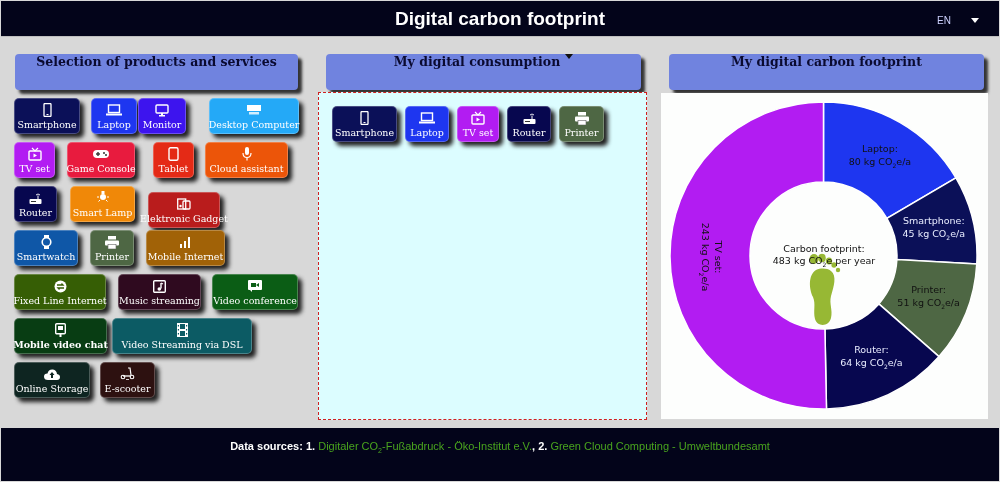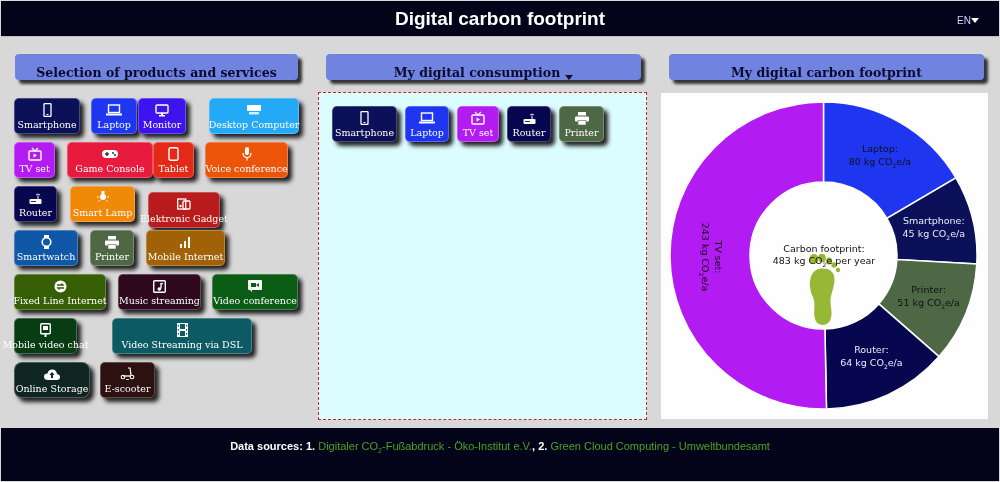--- a/index.html
+++ b/index.html
@@ -1,25 +1,25 @@
 <!DOCTYPE html>
 <html><head>
 <meta charset="utf-8">
 <style>
   * { box-sizing: border-box; margin: 0; padding: 0; }
   html, body { width: 1000px; height: 482px; overflow: hidden; }
   body { background: #d8d8d8; position: relative; font-family: "DejaVu Serif", "Liberation Serif", serif; }
 
   .topbar { position: absolute; left: 1px; top: 1px; width: 998px; height: 36px; background: #03041a; border-bottom: 1px solid #bfbfbf; padding-left: 12px; }
   .app-title { position: absolute; left: 0; right: 0; top: 7px; text-align: center; color: #fff; font-family: "Liberation Sans", sans-serif; font-weight: bold; font-size: 19px; }
-  .lang { position: absolute; right: 20px; top: 14px; color: #cfd3ff; font-family: "Liberation Sans", sans-serif; font-size: 10px; cursor: pointer; display: flex; align-items: center; gap: 0; }
+  .lang { position: absolute; right: 20px; top: 14px; color: #cfd3ff; font-family: "Liberation Sans", sans-serif; font-size: 10px; cursor: pointer; display: flex; align-items: center; gap: 20px; }
   .caret { width: 0; height: 0; border-left: 4px solid transparent; border-right: 4px solid transparent; border-top: 5px solid #fff; display: inline-block; }
   .caret.dark { border-top-color: #111; }
 
-  .panel-head { position: absolute; top: 54px; height: 26px; background: #7083df; border-radius: 4px; box-shadow: 4px 4px 3px #333; color: #0a0a30; font-weight: bold; font-size: 12.5px; display: flex; align-items: flex-end; justify-content: center; gap: 5px; cursor: pointer; }
+  .panel-head { position: absolute; top: 54px; height: 36px; background: #7083df; border-radius: 4px; box-shadow: 4px 4px 3px #333; color: #0a0a30; font-weight: bold; font-size: 12.5px; display: flex; align-items: flex-start; justify-content: center; gap: 5px; cursor: pointer; }
 
   .btn { position: absolute; height: 36px; border-radius: 5px; color: #fff; font-size: 9.5px; box-shadow: 4px 4px 4px #222; display: flex; flex-direction: column; align-items: center; justify-content: center; cursor: pointer; white-space: nowrap; border: 1px solid rgba(255,255,255,0.25); }
   .btn .ico { height: 15px; display: flex; align-items: center; justify-content: center; margin-bottom: 1px; }
   .btn .ico svg { display: block; }
 
   .dropzone { position: absolute; left: 318px; top: 92px; width: 329px; height: 328px; background: #dcfdff; border: 1px dashed #d02020; }
 
   .chartpanel { position: absolute; left: 661px; top: 93px; width: 327px; height: 326px; background: #fdfefd; }
   .chartpanel svg { position: absolute; left: 0; top: 0; }
   .seg-label { position: absolute; font-family: "DejaVu Sans", "Liberation Sans", sans-serif; font-size: 9.5px; text-align: center; line-height: 13px; white-space: nowrap; }
@@ -97,21 +97,21 @@
     <div class="btn" style="left: 14px; top: 142px; width: 41px; background: rgb(178, 28, 242);">
       <span class="ico">
         <svg width="14" height="14" viewBox="0 0 14 14">
           <path d="M4 1 L7 4 L10 1" stroke="#fff" fill="none" stroke-width="1.2"></path>
           <rect x="1" y="4" width="12" height="9" rx="1" fill="none" stroke="#fff" stroke-width="1.4"></rect>
           <path d="M5.5 6.5 L9 8.5 L5.5 10.5Z" fill="#fff"></path>
         </svg>
       </span>
       <span>TV set</span>
     </div>
-    <div class="btn" style="left: 67px; top: 142px; width: 86px; background: rgb(232, 27, 62);">
+    <div class="btn" style="left: 67px; top: 142px; width: 68px; background: rgb(232, 27, 62);">
       <span class="ico">
         <svg width="16" height="10" viewBox="0 0 16 10">
           <rect x="0" y="1" width="16" height="8" rx="4" fill="#fff"></rect>
           <rect x="3" y="4.3" width="4" height="1.4" fill="#333"></rect>
           <rect x="4.3" y="3" width="1.4" height="4" fill="#333"></rect>
           <circle cx="11" cy="4" r="1" fill="#333"></circle>
           <circle cx="13" cy="6" r="1" fill="#333"></circle>
         </svg>
       </span>
       <span>Game Console</span>
@@ -125,21 +125,21 @@
       <span>Tablet</span>
     </div>
     <div class="btn" style="left: 205px; top: 142px; width: 83px; background: rgb(236, 85, 9);">
       <span class="ico">
         <svg width="10" height="14" viewBox="0 0 10 14">
           <rect x="3" y="0" width="4" height="8" rx="2" fill="#fff"></rect>
           <path d="M1 6 Q1 10.5 5 10.5 Q9 10.5 9 6" stroke="#fff" fill="none" stroke-width="1.2"></path>
           <rect x="4.4" y="10.5" width="1.2" height="3" fill="#fff"></rect>
         </svg>
       </span>
-      <span>Voice conference</span>
+      <span>Cloud assistant</span>
     </div>
     <div class="btn" style="left: 14px; top: 186px; width: 43px; background: rgb(7, 7, 79);">
       <span class="ico">
         <svg width="13" height="13" viewBox="0 0 13 13">
           <path d="M7 3 Q9 1 11 3" stroke="#fff" fill="none" stroke-width="0.9"></path>
           <rect x="8.5" y="3.5" width="1" height="4" fill="#fff"></rect>
           <rect x="0.5" y="7" width="12" height="5" rx="1" fill="#fff"></rect>
           <rect x="2" y="9" width="5" height="1" fill="#333"></rect>
         </svg>
       </span>
@@ -219,21 +219,21 @@
       <span class="ico">
         <svg width="14" height="12" viewBox="0 0 14 12">
           <rect x="0" y="0" width="14" height="10" rx="1" fill="#fff"></rect>
           <rect x="3" y="3" width="5" height="4" fill="#0b5d15"></rect>
           <path d="M8 5 L11 3 V7Z" fill="#0b5d15"></path>
           <path d="M2 10 L4 12 V10" fill="#fff"></path>
         </svg>
       </span>
       <span>Video conference</span>
     </div>
-    <div class="btn" style="left: 14px; top: 318px; width: 63px; background: rgb(8, 61, 19);">
+    <div class="btn" style="left: 14px; top: 318px; width: 93px; background: rgb(8, 61, 19); font-weight: bold;">
       <span class="ico">
         <svg width="11" height="14" viewBox="0 0 11 14">
           <rect x="0.7" y="0.7" width="9.6" height="10" rx="1" fill="none" stroke="#fff" stroke-width="1.4"></rect>
           <rect x="3" y="3" width="5" height="4" fill="#fff"></rect>
           <rect x="4.5" y="11" width="2" height="3" fill="#fff"></rect>
         </svg>
       </span>
       <span>Mobile video chat</span>
     </div>
     <div class="btn" style="left: 112px; top: 318px; width: 140px; background: rgb(12, 91, 100);">
@@ -245,21 +245,21 @@
           <rect x="0.8" y="2" width="1.2" height="1.5" fill="#0c5b64"></rect>
           <rect x="0.8" y="6" width="1.2" height="1.5" fill="#0c5b64"></rect>
           <rect x="0.8" y="10" width="1.2" height="1.5" fill="#0c5b64"></rect>
           <rect x="9" y="2" width="1.2" height="1.5" fill="#0c5b64"></rect>
           <rect x="9" y="6" width="1.2" height="1.5" fill="#0c5b64"></rect>
           <rect x="9" y="10" width="1.2" height="1.5" fill="#0c5b64"></rect>
         </svg>
       </span>
       <span>Video Streaming via DSL</span>
     </div>
-    <div class="btn" style="left: 14px; top: 362px; width: 76px; background: rgb(14, 37, 33); border-radius: 8px;">
+    <div class="btn" style="left: 14px; top: 362px; width: 76px; background: rgb(14, 37, 33);">
       <span class="ico">
         <svg width="16" height="11" viewBox="0 0 16 11">
           <path d="M4 11 Q0 11 0 7.5 Q0 4.5 3.5 4.5 Q4.5 0 9 0.5 Q12.5 1 13 5 Q16 5.5 16 8 Q16 11 13 11Z" fill="#fff"></path>
           <path d="M8 3 L5.5 6 H7 V9 H9 V6 H10.5Z" fill="#0e2521"></path>
         </svg>
       </span>
       <span>Online Storage</span>
     </div>
     <div class="btn" style="left: 100px; top: 362px; width: 55px; background: rgb(45, 17, 16); align-items: center;">
       <span class="ico">

